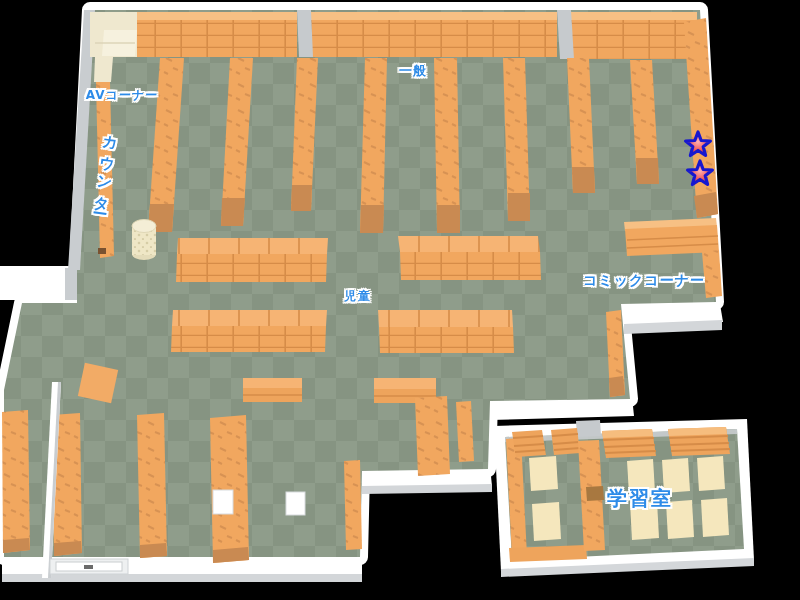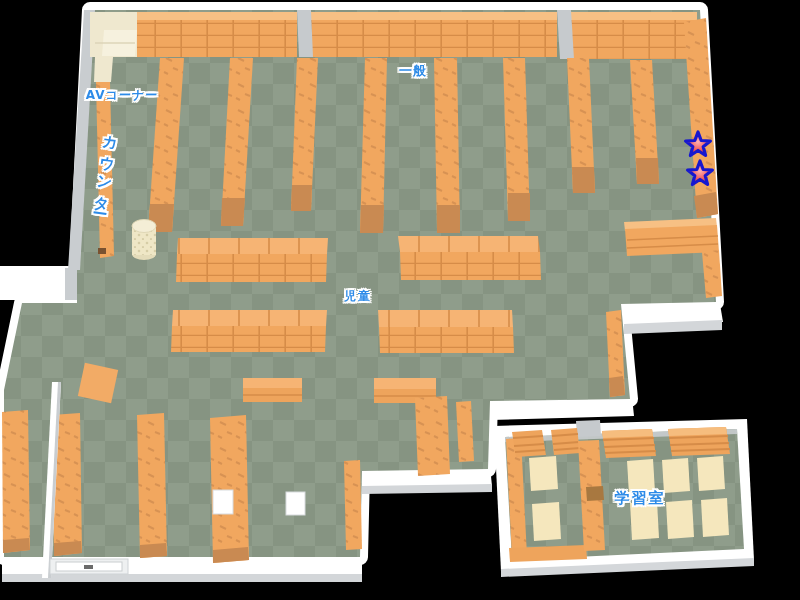--- a/index.html
+++ b/index.html
@@ -19,21 +19,21 @@
   }
   #label-av{left:122px;top:67px;font-size:12px;margin-top:28px;}
   #label-general{left:413px;top:71px;font-size:13px;}
   #label-counter{
     left:106px;top:167px;font-size:15px;
     writing-mode:vertical-rl;text-orientation:mixed;letter-spacing:3px;
     transform:translate(-50%,-50%) rotate(8deg);
   }
   #label-children{left:358px;top:296px;font-size:12px;letter-spacing:2px;}
   #label-comic{left:644px;top:281px;font-size:14px;}
-  #label-study{left:640px;top:498px;font-size:15px;letter-spacing:2px;}
+  #label-study{left:640px;top:498px;font-size:20px;letter-spacing:2px;}
   .star-marker{position:absolute;width:34px;height:34px;transform:translate(-50%,-50%);z-index:6;cursor:pointer;}
   #star-1{left:698px;top:145px;}
   #star-2{left:700px;top:174px;}
 </style>
 </head>
 <body>
 
 <div class="stage">
 
 <svg class="mapsvg" width="800" height="600" viewBox="0 0 800 600">
@@ -262,20 +262,21 @@
     <polygon points="630,503 657,501 659,538 632,540" fill="#f5e7bd"></polygon>
     <polygon points="666,502 692,500 694,537 668,539" fill="#f5e7bd"></polygon>
     <polygon points="701,500 727,498 729,535 703,537" fill="#f5e7bd"></polygon>
   </g>
 </svg>
 
 <div class="map-label" id="label-av">AVコーナー</div>
 <div class="map-label" id="label-counter">カウンター</div>
 <div class="map-label" id="label-general">一般</div>
 <div class="map-label" id="label-children">児童</div>
+<div class="map-label" id="label-comic">コミックコーナー</div>
 <div class="map-label" id="label-study">学習室</div>
 
 <div class="star-marker" id="star-1">
   <svg width="34" height="34" viewBox="-17 -17 34 34">
     <path d="M0,-13 L3.2,-4.5 L12.4,-4 L5.2,1.7 L7.6,10.5 L0,5.5 L-7.6,10.5 L-5.2,1.7 L-12.4,-4 L-3.2,-4.5 Z" fill="url(#stargrad)" stroke="#1717cf" stroke-width="3.2" stroke-linejoin="round"></path>
   </svg>
 </div>
 <div class="star-marker" id="star-2">
   <svg width="34" height="34" viewBox="-17 -17 34 34">
     <path d="M0,-13 L3.2,-4.5 L12.4,-4 L5.2,1.7 L7.6,10.5 L0,5.5 L-7.6,10.5 L-5.2,1.7 L-12.4,-4 L-3.2,-4.5 Z" fill="url(#stargrad)" stroke="#1717cf" stroke-width="3.2" stroke-linejoin="round"></path>

